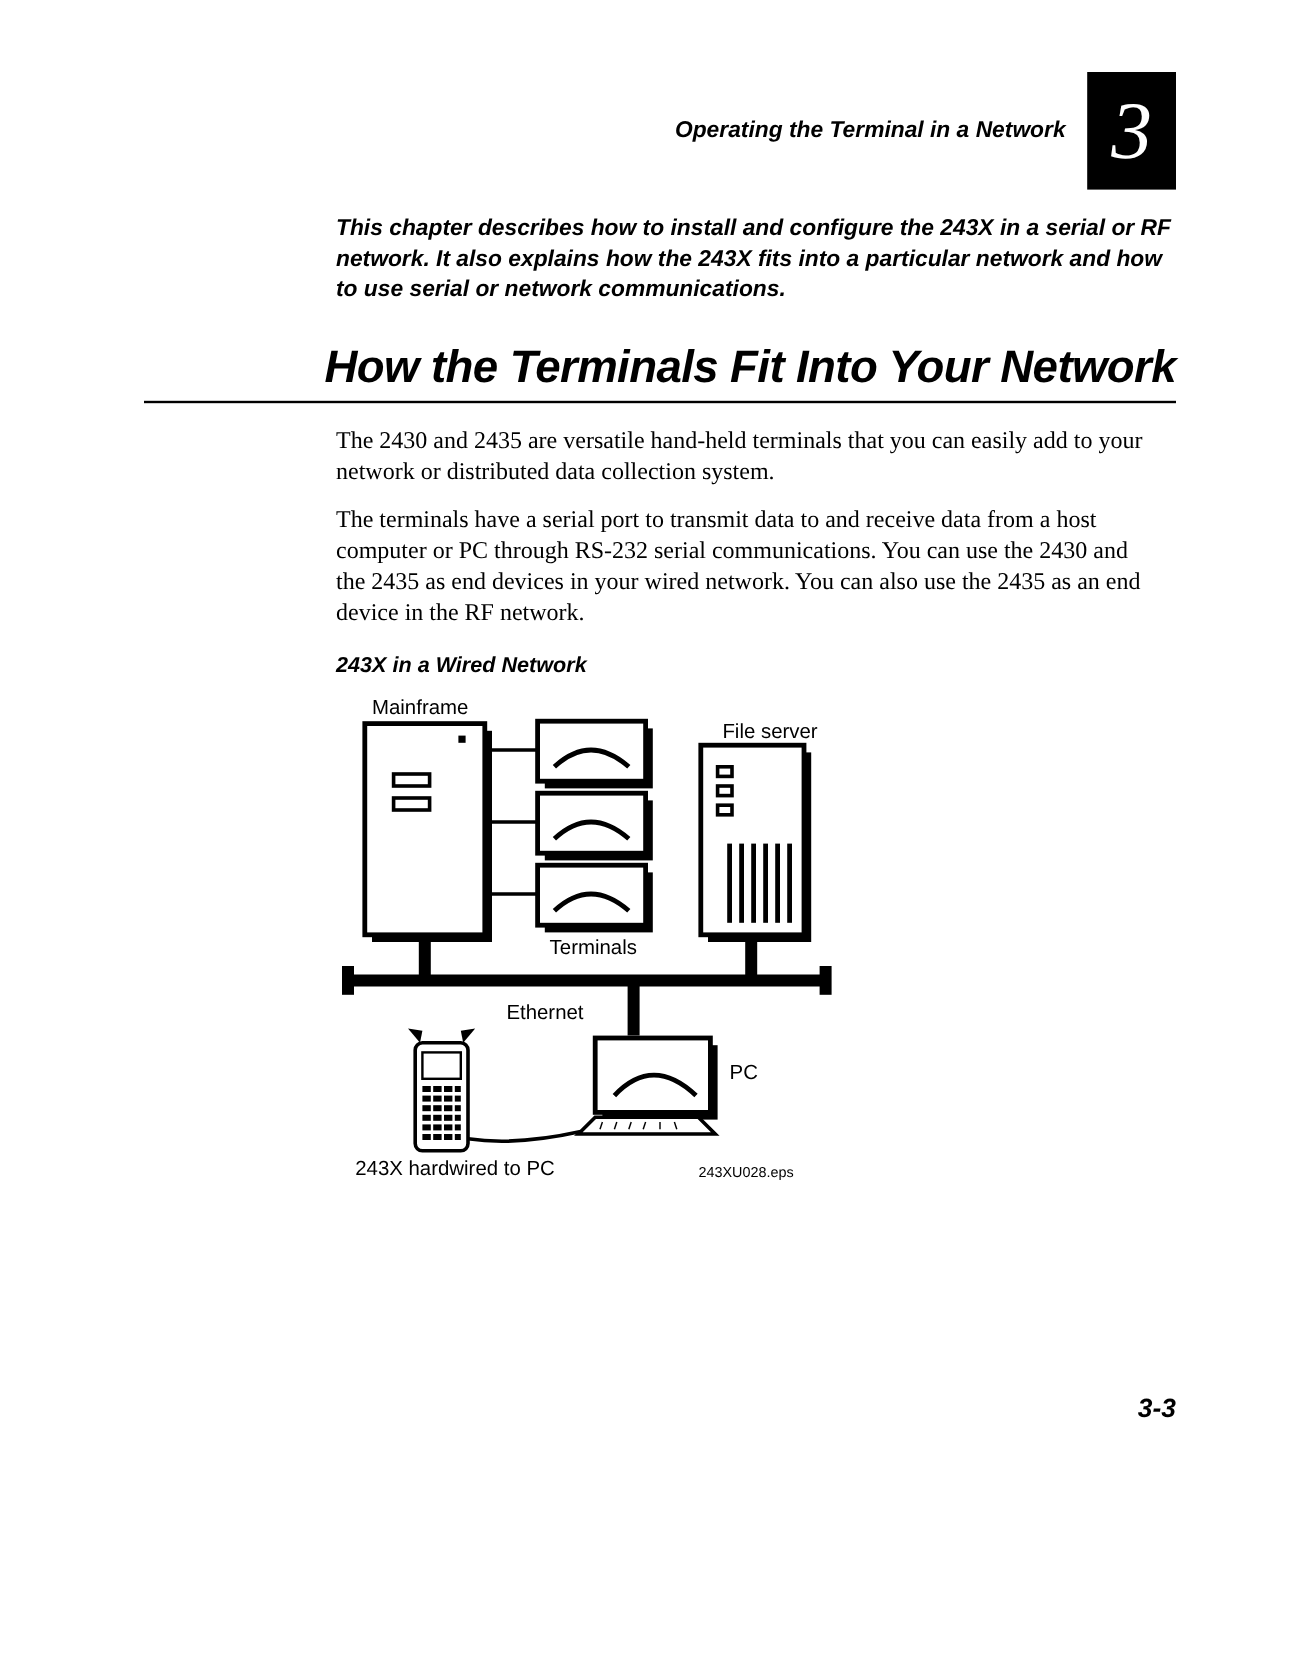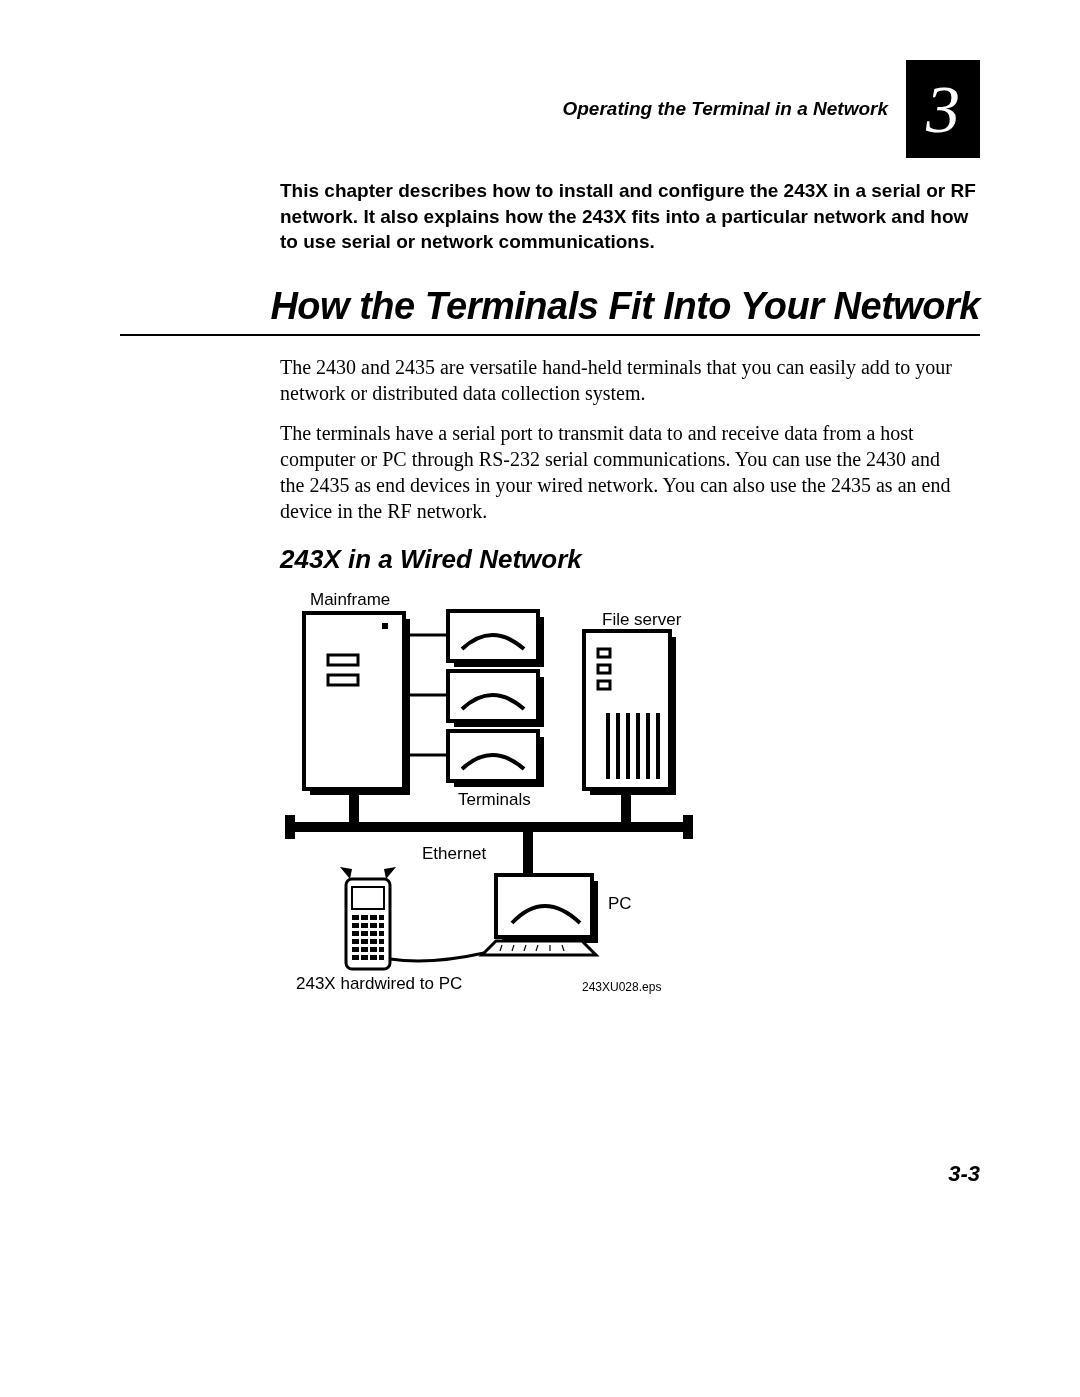--- a/index.html
+++ b/index.html
@@ -45,20 +45,21 @@
     font-style: italic;
     font-size: 68px;
     font-weight: normal;
     line-height: 1;
   }
   .intro {
     margin-top: 20px;
     margin-left: 160px;
     font-family: Arial, Helvetica, sans-serif;
     font-weight: bold;
+    font-style: italic;
     font-size: 19px;
     line-height: 1.35;
   }
   .section-title {
     font-family: "Arial Narrow", Arial, Helvetica, sans-serif;
     font-stretch: condensed;
     font-weight: bold;
     font-style: italic;
     font-size: 38px;
     margin-top: 30px;
@@ -75,21 +76,21 @@
     font-size: 20px;
     line-height: 1.3;
   }
   .body-block p { margin: 0 16px 14px 0; }
   .sub-title {
     margin-left: 160px;
     margin-top: 20px;
     font-family: Arial, Helvetica, sans-serif;
     font-weight: bold;
     font-style: italic;
-    font-size: 26px;
+    font-size: 18px;
   }
   .diagram-wrap {
     margin-left: 160px;
     margin-top: 8px;
   }
   .diagram-svg { display: block; }
   .dlabel {
     font-family: Arial, Helvetica, sans-serif;
     font-size: 17px;
     fill: #000;

